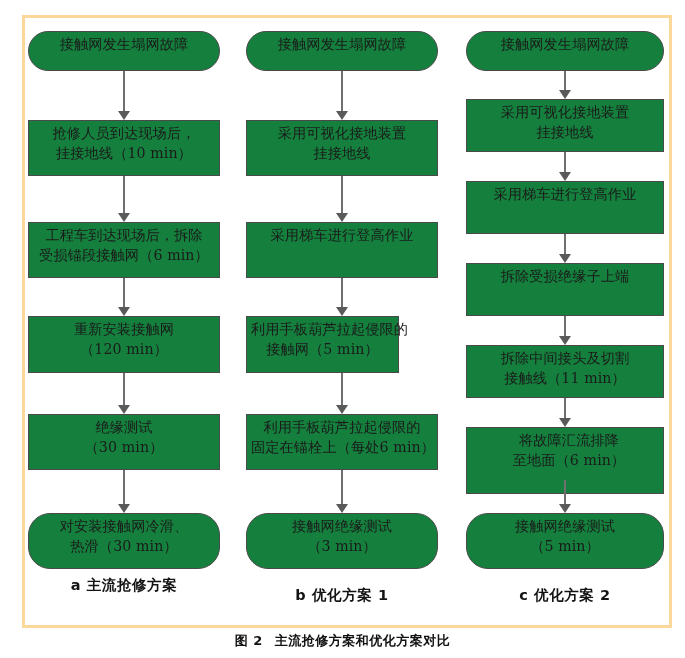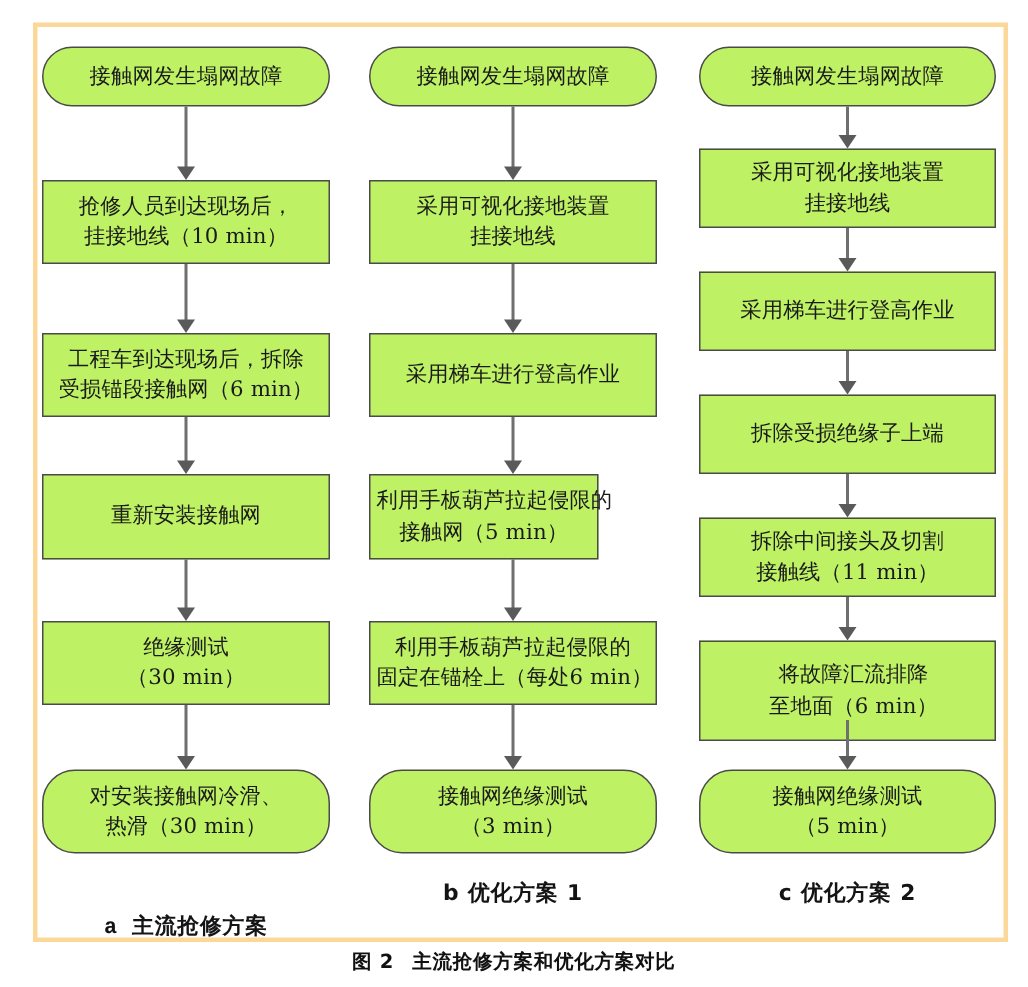--- a/index.html
+++ b/index.html
@@ -37,23 +37,22 @@
   }
   .col-1 { left: 28px;  width: 192px; }
   .col-2 { left: 246px; width: 192px; }
   .col-3 { left: 466px; width: 198px; }
 
   
   .node {
     position: absolute;
     box-sizing: border-box;
     border: 1.4px solid #4a4a4a;
-    background: #bef264;
+    background: #15803d;
     display: flex;
-    align-items: center;
     justify-content: center;
     text-align: center;
     color: #1a1a1a;
     font-family: "DejaVu Serif", "Liberation Serif", serif;
     font-size: 14.2px;
     line-height: 1.42;
     letter-spacing: 0.1px;
     padding: 2px 4px;
   }
   .node.terminal {
@@ -146,20 +145,21 @@
           <span class="ln">受损锚段接触网（6 min）</span>
         </span>
       </div>
       <div class="arrow" style="left: 89px; top: 278px; height: 38px;">
         <div class="shaft" style="height: 30px;"></div>
         <div class="head" style="top: 29px;"></div>
       </div>
       <div class="node process" style="left: 0px; top: 316px; width: 192px; height: 57px;">
         <span class="txt">
           <span class="ln">重新安装接触网</span>
+          <span class="ln">（120 min）</span>
         </span>
       </div>
       <div class="arrow" style="left: 89px; top: 373px; height: 41px;">
         <div class="shaft" style="height: 33px;"></div>
         <div class="head" style="top: 32px;"></div>
       </div>
       <div class="node process" style="left: 0px; top: 414px; width: 192px; height: 56px;">
         <span class="txt">
           <span class="ln">绝缘测试</span>
           <span class="ln">（30 min）</span>
@@ -291,20 +291,20 @@
         <div class="head" style="top: 24px;"></div>
       </div>
       <div class="node terminal" style="left: 0px; top: 513px; width: 198px; height: 56px;">
         <span class="txt">
           <span class="ln">接触网绝缘测试</span>
           <span class="ln">（5 min）</span>
         </span>
       </div>
     </div>
 
-  <div class="col-caption" style="left: 28px; width: 192px; top: 608px; font-family: Liberation Mono, monospace;">a 主流抢修方案</div>
+  <div class="col-caption" style="left: 28px; width: 192px; top: 576px;">a 主流抢修方案</div>
   <div class="col-caption" style="left: 246px; width: 192px; top: 586px;">b 优化方案 1</div>
   <div class="col-caption" style="left: 466px; width: 198px; top: 586px;">c 优化方案 2</div>
 
   <div class="fig-caption">
     <span class="num">图 2</span><span>主流抢修方案和优化方案对比</span>
   </div>
 </div>
 
 </body></html>

